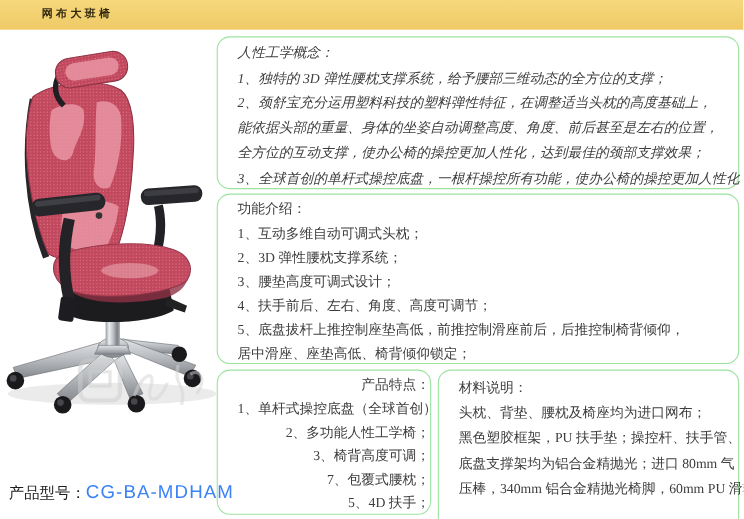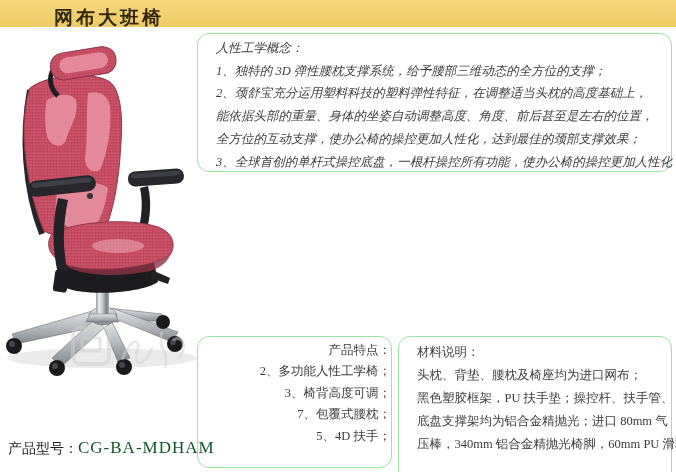--- a/index.html
+++ b/index.html
@@ -6,21 +6,21 @@
   .page{
     position:relative;width:676px;height:472px;background:#ffffff;overflow:hidden;
     font-family:"Liberation Serif", serif;color:#3c3c3c;
   }
   
   .banner{
     position:absolute;left:0;top:0;width:676px;height:27px;
     background:linear-gradient(#f6d87d,#efca66);
   }
   .banner-title{
-    position:absolute;left:54px;top:5px;font-size:19px;font-weight:bold;
+    position:absolute;left:38px;top:5px;font-size:10px;font-weight:bold;
     letter-spacing:3px;color:#33290f;font-family:"Liberation Sans", sans-serif;
   }
   
   .chair-wrap{position:absolute;left:0;top:38px;width:205px;height:340px;}
   .watermark{position:absolute;left:70px;top:316px;width:132px;height:72px;opacity:.5;pointer-events:none;}
   
   .panel{
     position:absolute;background:#ffffff;border:1px solid #9ce39f;border-radius:12px;
     box-sizing:border-box;padding:3px 0 0 18px;
   }
@@ -32,21 +32,21 @@
   .p3{left:197px;top:336px;width:195px;height:132px;text-align:right;}
   .p3 .line{line-height:21.4px;}
   .p4{left:398px;top:336px;width:274px;height:152px;padding-top:4px;}
   .p4 .line{line-height:23px;}
   
   .footer{position:absolute;left:8px;top:438px;white-space:nowrap;}
   .model-label{
     font-family:"Liberation Sans", sans-serif;font-weight:normal;font-size:14px;color:#1e1e1e;
   }
   .model-value{
-    font-family:Liberation Serif, serif;font-size:17px;color:#14532d;letter-spacing:1px;
+    font-family:Liberation Sans, sans-serif;font-size:17px;color:#3b82f6;letter-spacing:1px;
   }
 </style>
 </head>
 <body>
 
 <div class="page">
 
   <div class="banner">
     <div class="banner-title">网布大班椅</div>
   </div>
@@ -147,23 +147,33 @@
 
   <div class="panel p1">
     <div class="line">人性工学概念：</div>
     <div class="line">1、独特的 3D 弹性腰枕支撑系统，给予腰部三维动态的全方位的支撑；</div>
     <div class="line">2、颈舒宝充分运用塑料科技的塑料弹性特征，在调整适当头枕的高度基础上，</div>
     <div class="line">能依据头部的重量、身体的坐姿自动调整高度、角度、前后甚至是左右的位置，</div>
     <div class="line">全方位的互动支撑，使办公椅的操控更加人性化，达到最佳的颈部支撑效果；</div>
     <div class="line">3、全球首创的单杆式操控底盘，一根杆操控所有功能，使办公椅的操控更加人性化；</div>
   </div>
 
+  <div class="panel p2">
+    <div class="line">功能介绍：</div>
+    <div class="line">1、互动多维自动可调式头枕；</div>
+    <div class="line">2、3D 弹性腰枕支撑系统；</div>
+    <div class="line">3、腰垫高度可调式设计；</div>
+    <div class="line">4、扶手前后、左右、角度、高度可调节；</div>
+    <div class="line">5、底盘拔杆上推控制座垫高低，前推控制滑座前后，后推控制椅背倾仰，</div>
+    <div class="line">居中滑座、座垫高低、椅背倾仰锁定；</div>
+  </div>
 
   <div class="panel p3">
     <div class="line">产品特点：</div>
+    <div class="line">1、单杆式操控底盘（全球首创）</div>
     <div class="line">2、多功能人性工学椅；</div>
     <div class="line">3、椅背高度可调；</div>
     <div class="line">7、包覆式腰枕；</div>
     <div class="line">5、4D 扶手；</div>
   </div>
 
   <div class="panel p4">
     <div class="line">材料说明：</div>
     <div class="line">头枕、背垫、腰枕及椅座均为进口网布；</div>
     <div class="line">黑色塑胶框架，PU 扶手垫；操控杆、扶手管、</div>

